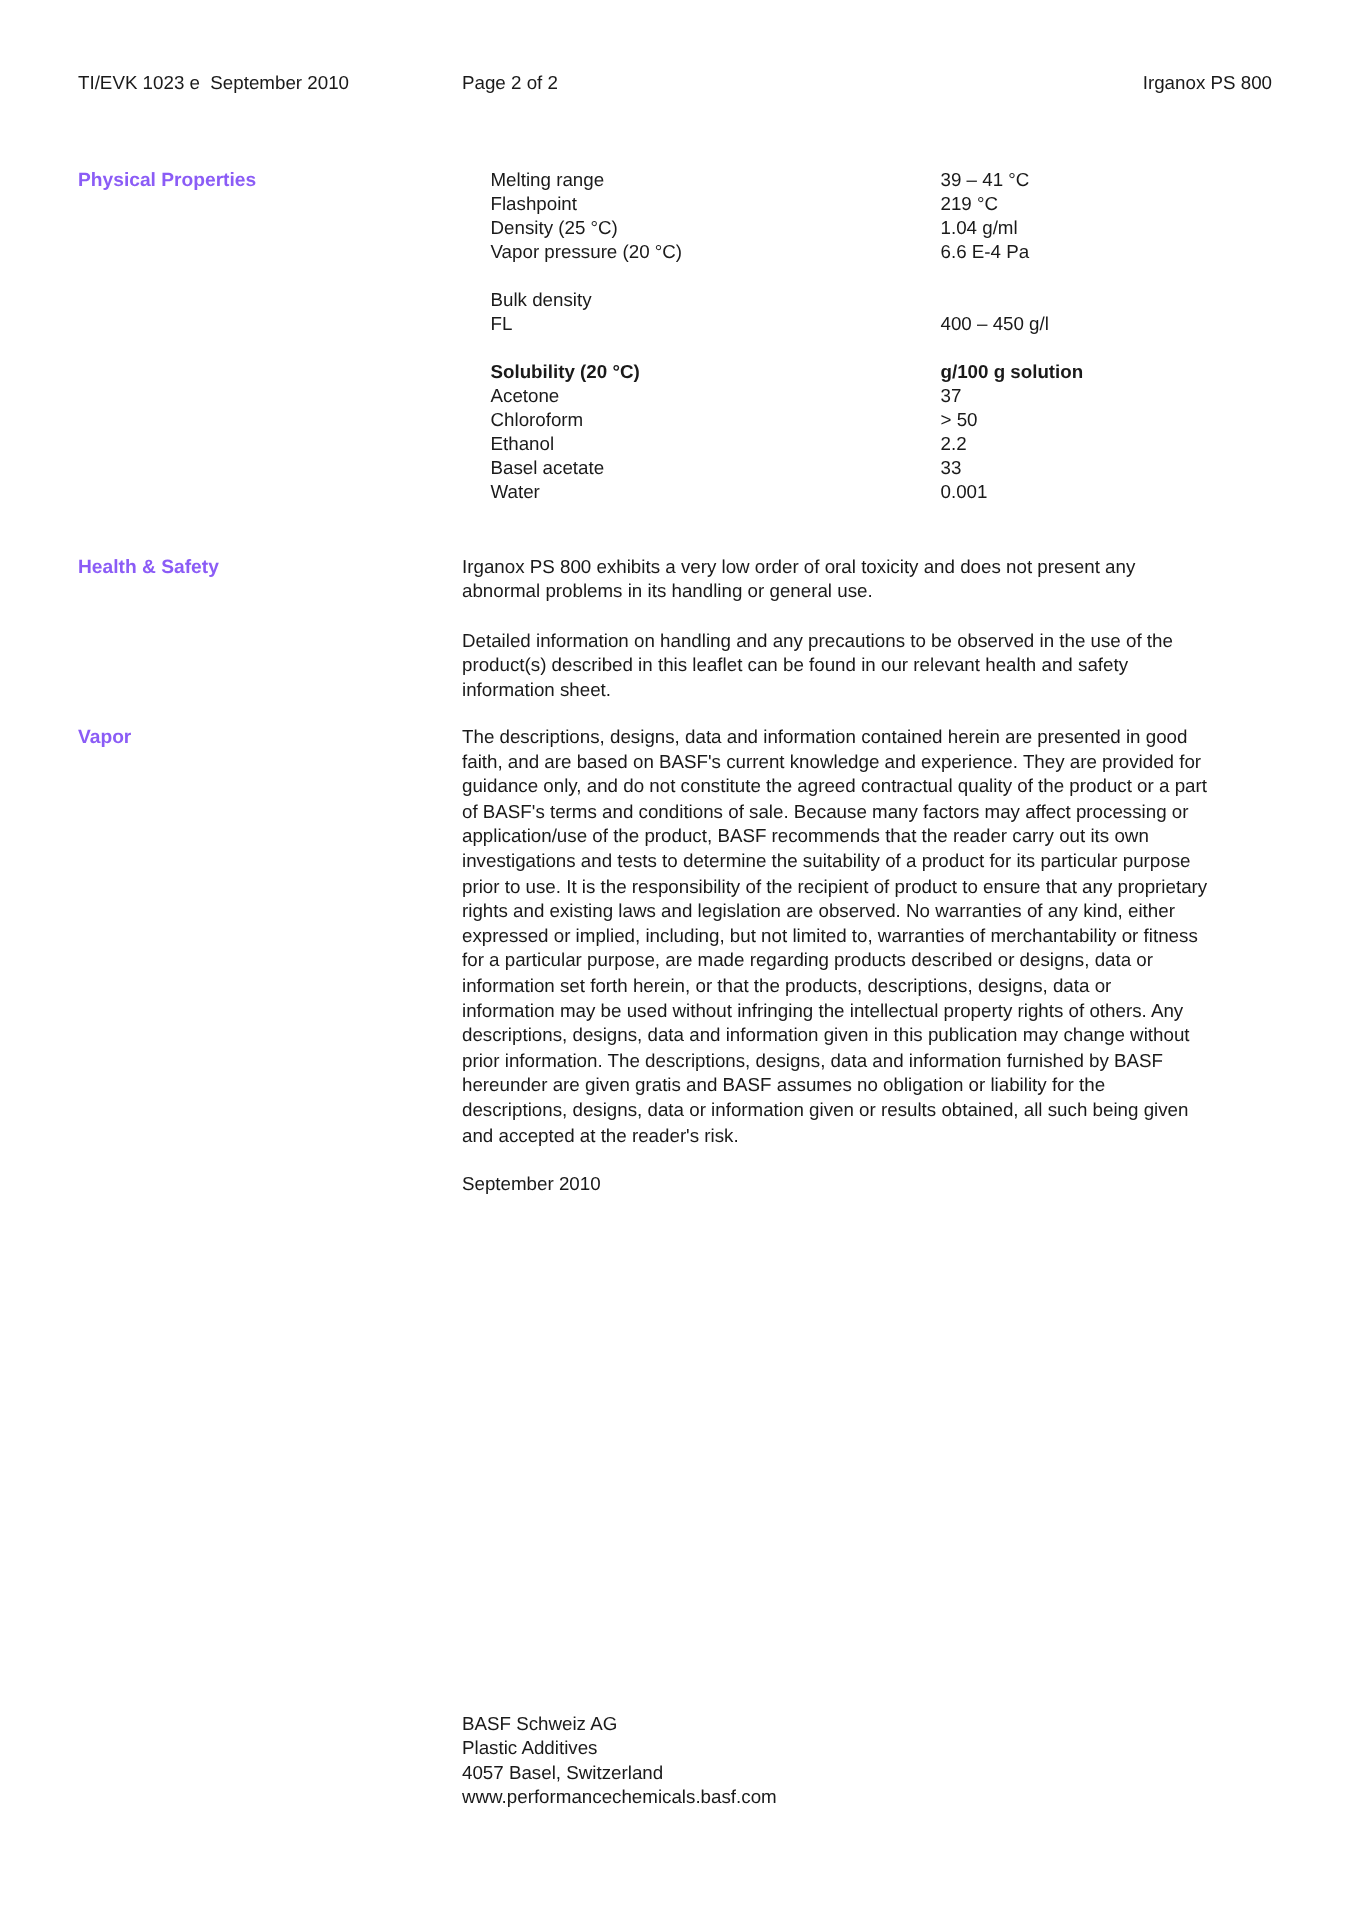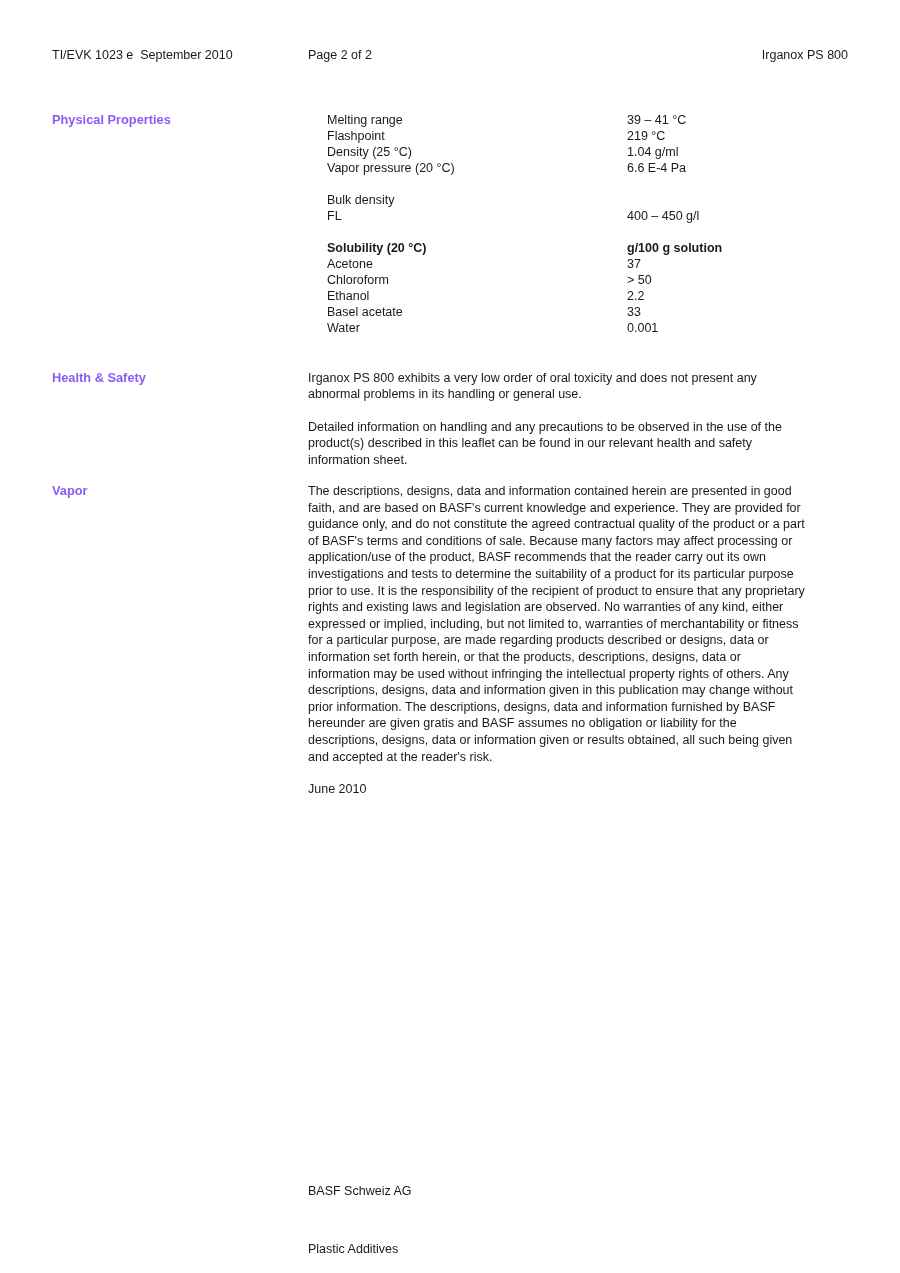--- a/index.html
+++ b/index.html
@@ -116,21 +116,21 @@
   }
 
   
   .footer {
     position: absolute;
     left: 308px;
     top: 1141px;
     font-size: 12.5px;
     line-height: 16.4px;
   }
-  .footer div { white-space: pre; margin-top: 42px; }
+  .footer div { white-space: pre; }
 </style>
 </head>
 <body>
 
 <div class="page">
 
   <div class="header">
     <span class="doc-ref">TI/EVK 1023 e  September 2010</span>
     <span class="page-num">Page 2 of 2</span>
     <span class="product">Irganox PS 800</span>
@@ -202,21 +202,21 @@
     <div class="section-body" style="width:500px;">
       <p class="para">Irganox PS 800 exhibits a very low order of oral toxicity and does not present any abnormal problems in its handling or general use.</p>
       <p class="para">Detailed information on handling and any precautions to be observed in the use of the product(s) described in this leaflet can be found in our relevant health and safety information sheet.</p>
     </div>
   </div>
 
   <div class="section" style="top:483px;">
     <div class="section-label">Vapor</div>
     <div class="section-body note-body" style="width:497px;">
       <p class="para">The descriptions, designs, data and information contained herein are presented in good faith, and are based on BASF's current knowledge and experience. They are provided for guidance only, and do not constitute the agreed contractual quality of the product or a part of BASF's terms and conditions of sale. Because many factors may affect processing or application/use of the product, BASF recommends that the reader carry out its own investigations and tests to determine the suitability of a product for its particular purpose prior to use. It is the responsibility of the recipient of product to ensure that any proprietary rights and existing laws and legislation are observed. No warranties of any kind, either expressed or implied, including, but not limited to, warranties of merchantability or fitness for a particular purpose, are made regarding products described or designs, data or information set forth herein, or that the products, descriptions, designs, data or information may be used without infringing the intellectual property rights of others. Any descriptions, designs, data and information given in this publication may change without prior information. The descriptions, designs, data and information furnished by BASF hereunder are given gratis and BASF assumes no obligation or liability for the descriptions, designs, data or information given or results obtained, all such being given and accepted at the reader's risk.</p>
-      <p class="para">June 2010</p>
+      <p class="para">September 2010</p>
     </div>
   </div>
 
   <div class="footer">
     <div>BASF Schweiz AG</div>
     <div>Plastic Additives</div>
     <div>4057 Basel, Switzerland</div>
     <div>www.performancechemicals.basf.com</div>
   </div>
 

